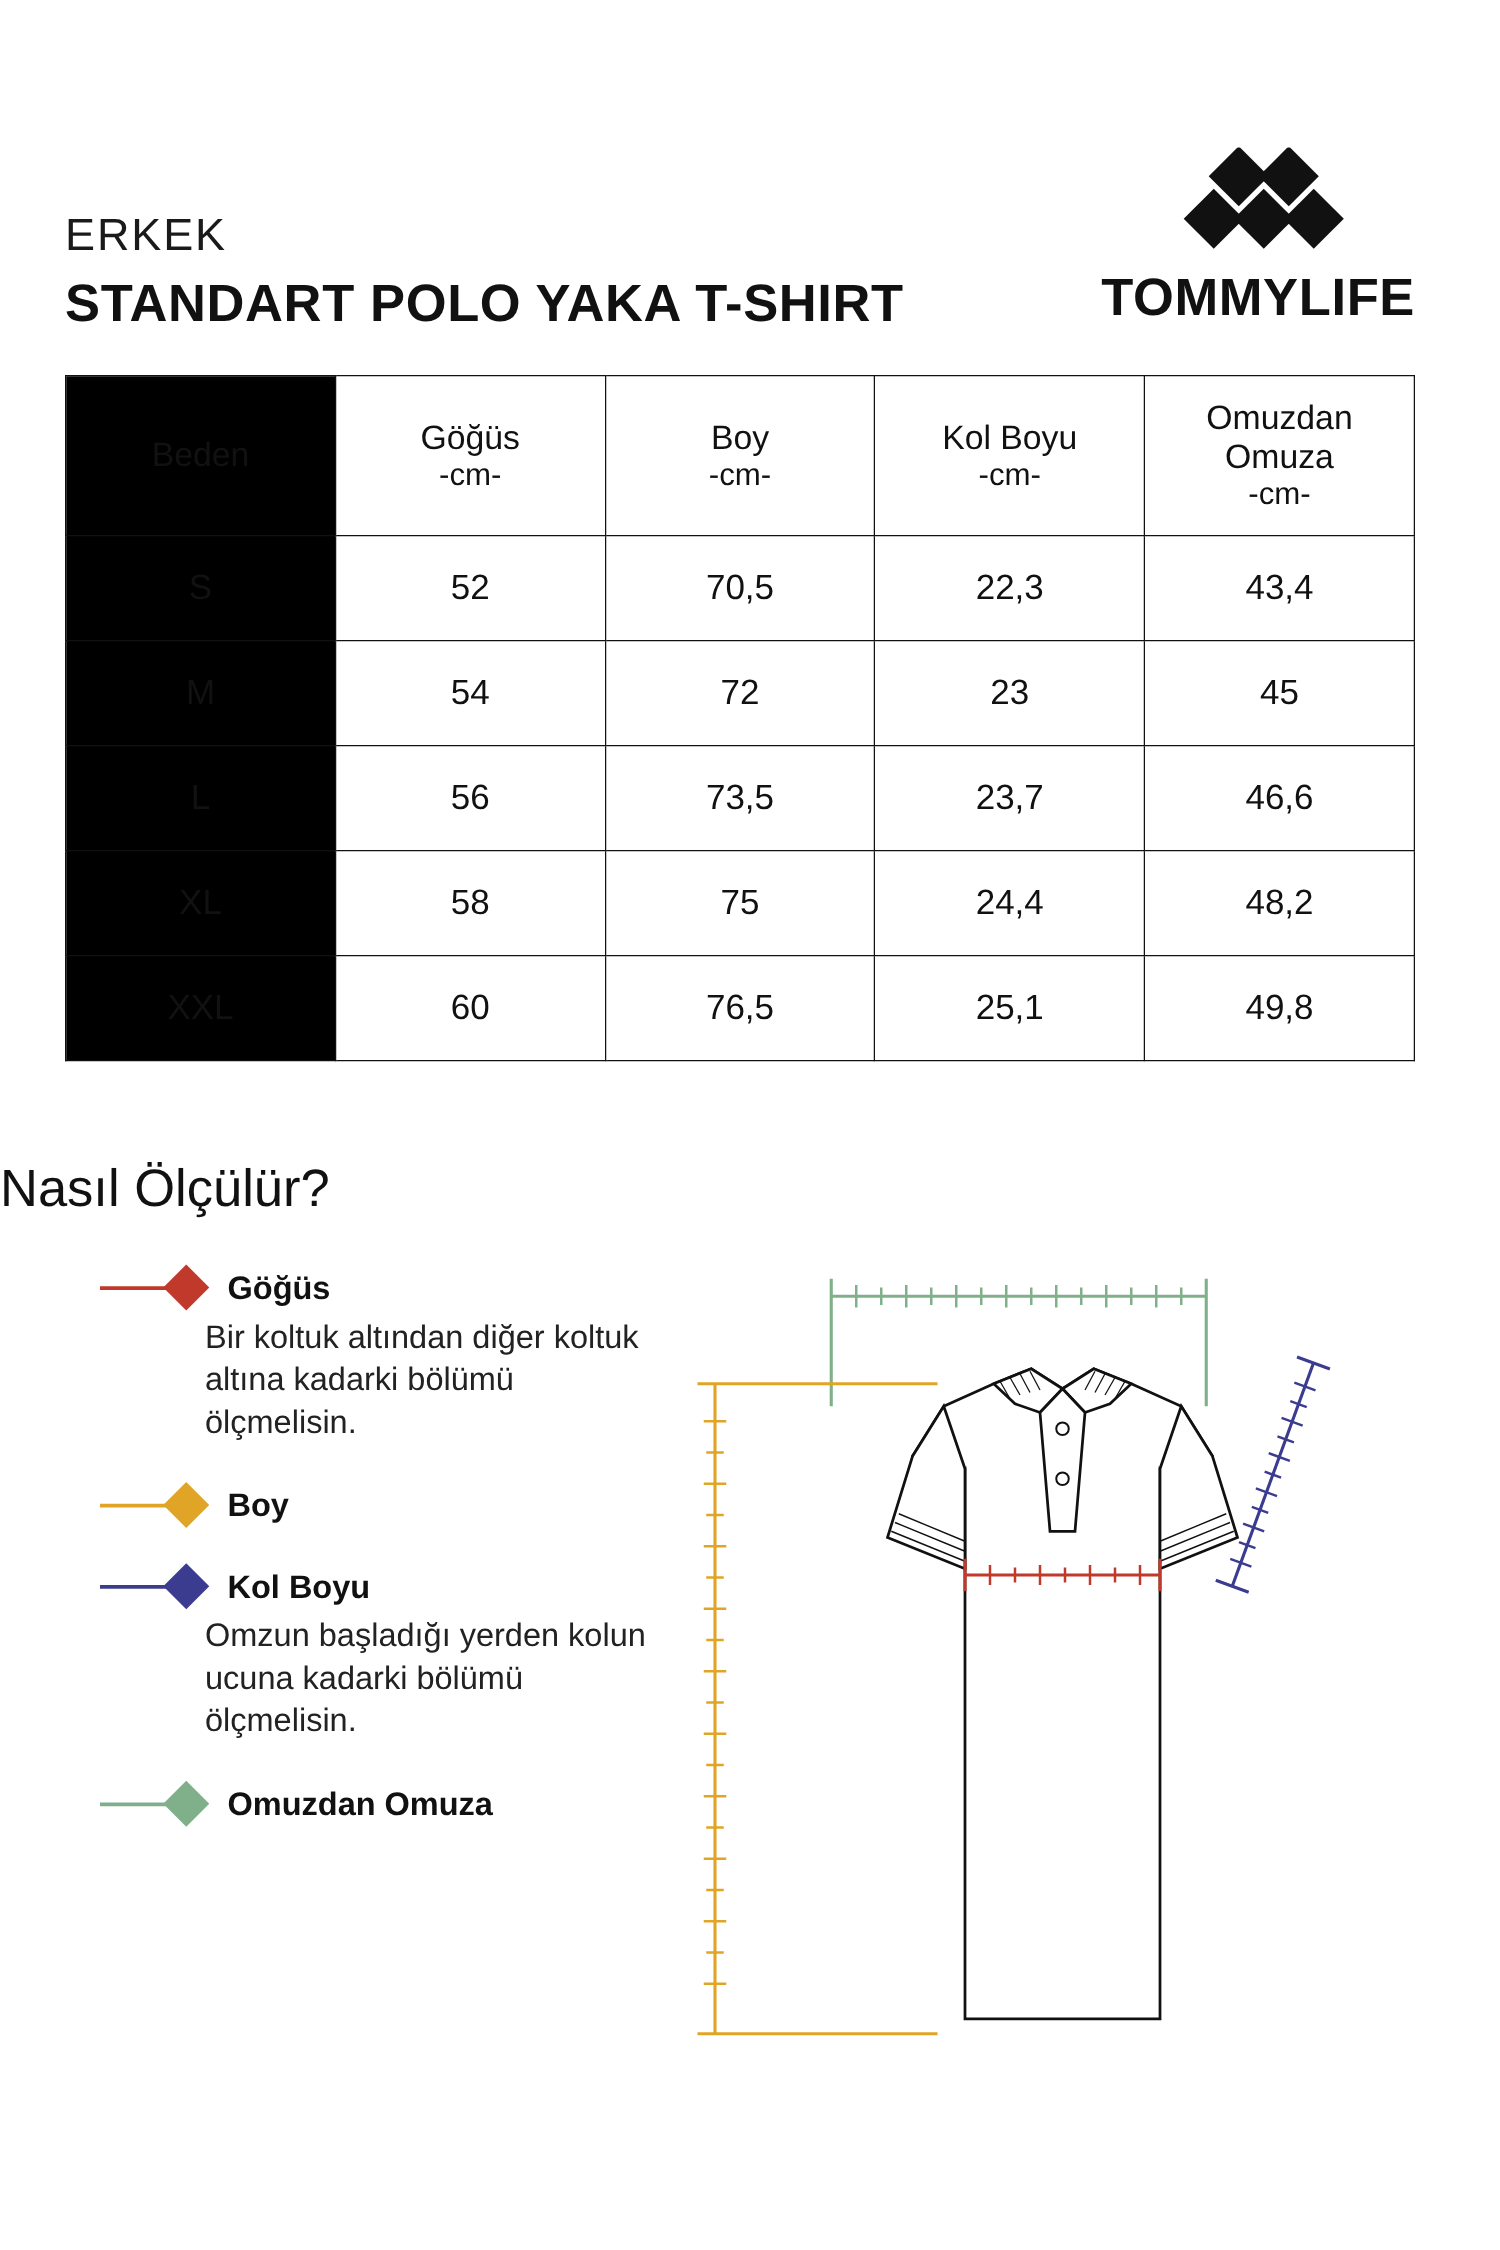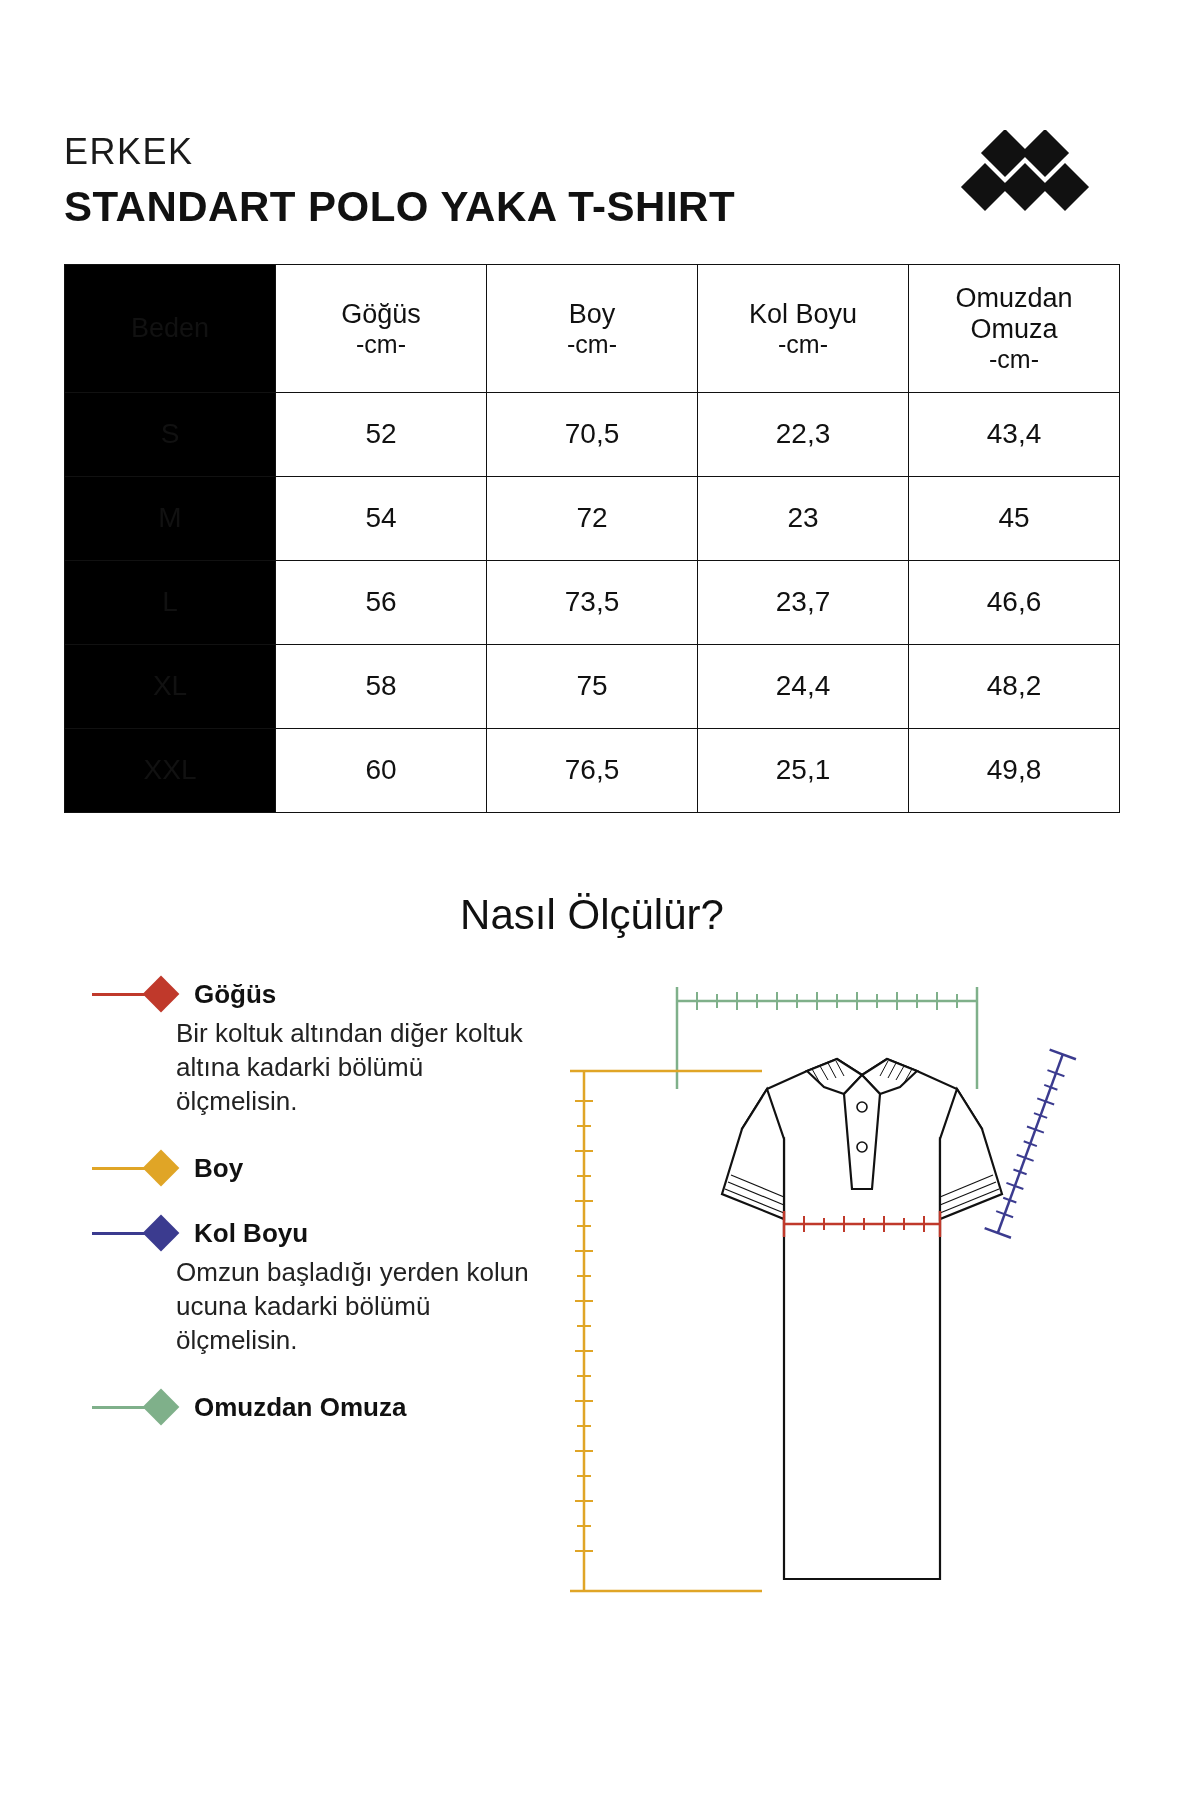--- a/index.html
+++ b/index.html
@@ -6,21 +6,21 @@
   html, body {
     margin: 0; padding: 0;
     width: 1200px; height: 1800px;
     background: #ffffff;
     font-family: "Liberation Sans", sans-serif;
     color: #1a1a1a;
   }
   .page {
     position: relative;
     width: 1184px; height: 1800px;
-    padding: 12px;
+    padding: 0;
     overflow: hidden;
   }
 
   
   .header {
     display: flex;
     align-items: flex-end;
     justify-content: space-between;
     padding: 118px 52px 0 52px;
   }
@@ -97,21 +97,20 @@
     width: 228px;
   }
   table.size-table tbody td {
     height: 84px;
     font-size: 28px;
     color: #111;
   }
 
   
   .section-title {
-    text-align: center;
     font-size: 42px;
     font-weight: 400;
     margin: 78px 0 0 0;
     color: #111;
   }
 
   
   .lower {
     display: flex;
     margin-top: 40px;
@@ -170,20 +169,21 @@
         <svg width="200" height="86" viewBox="0 0 200 86" aria-hidden="true">
           <g fill="#111">
             <rect x="68" y="6" width="34" height="34" transform="rotate(45 85 23)"></rect>
             <rect x="108" y="6" width="34" height="34" transform="rotate(45 125 23)"></rect>
             <rect x="48" y="40" width="34" height="34" transform="rotate(45 65 57)"></rect>
             <rect x="88" y="40" width="34" height="34" transform="rotate(45 105 57)"></rect>
             <rect x="128" y="40" width="34" height="34" transform="rotate(45 145 57)"></rect>
           </g>
         </svg>
       </div>
+      <div class="brand-name">TOMMYLIFE</div>
     </div>
   </div>
 
   <div class="table-wrap">
     <table class="size-table">
       <thead>
         <tr>
           <th class="corner">
             <span>Beden</span>
           </th>

